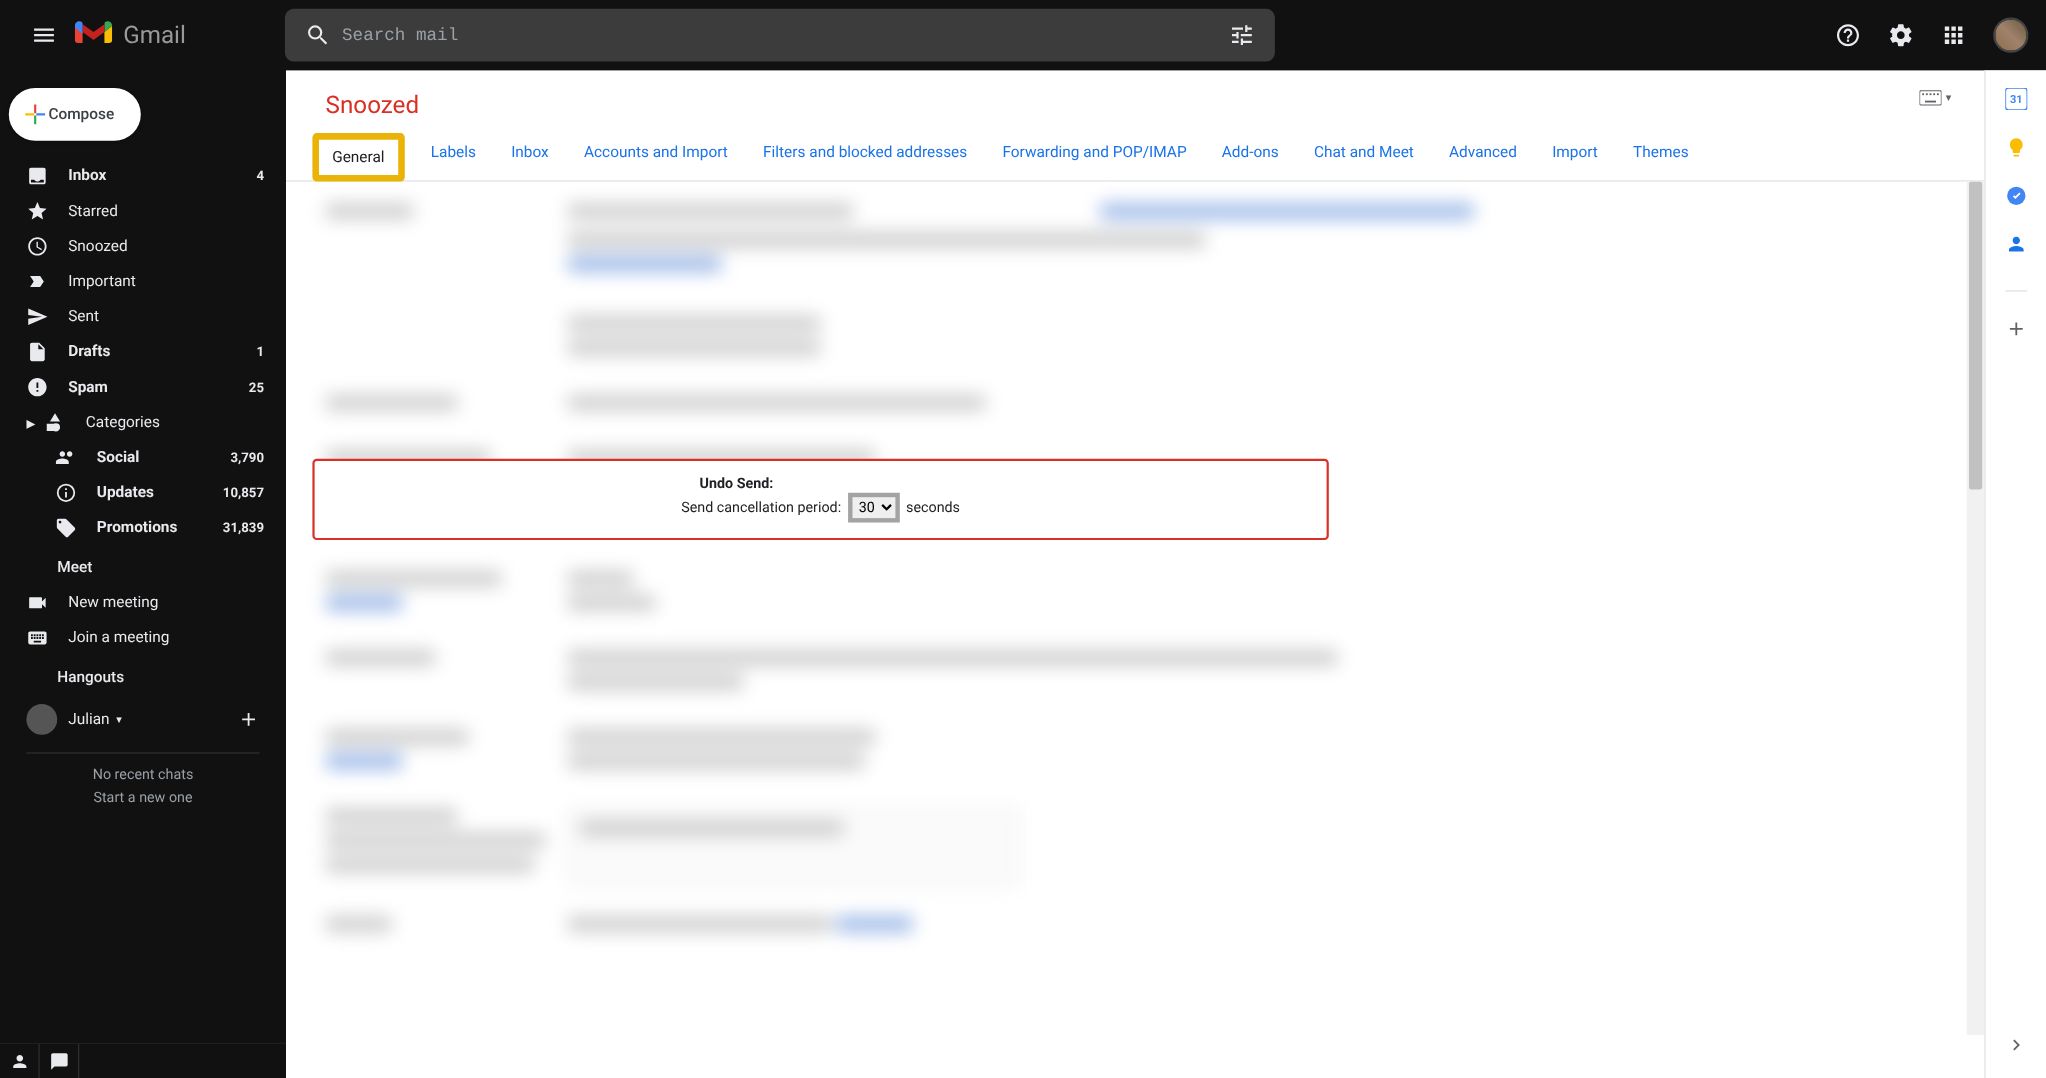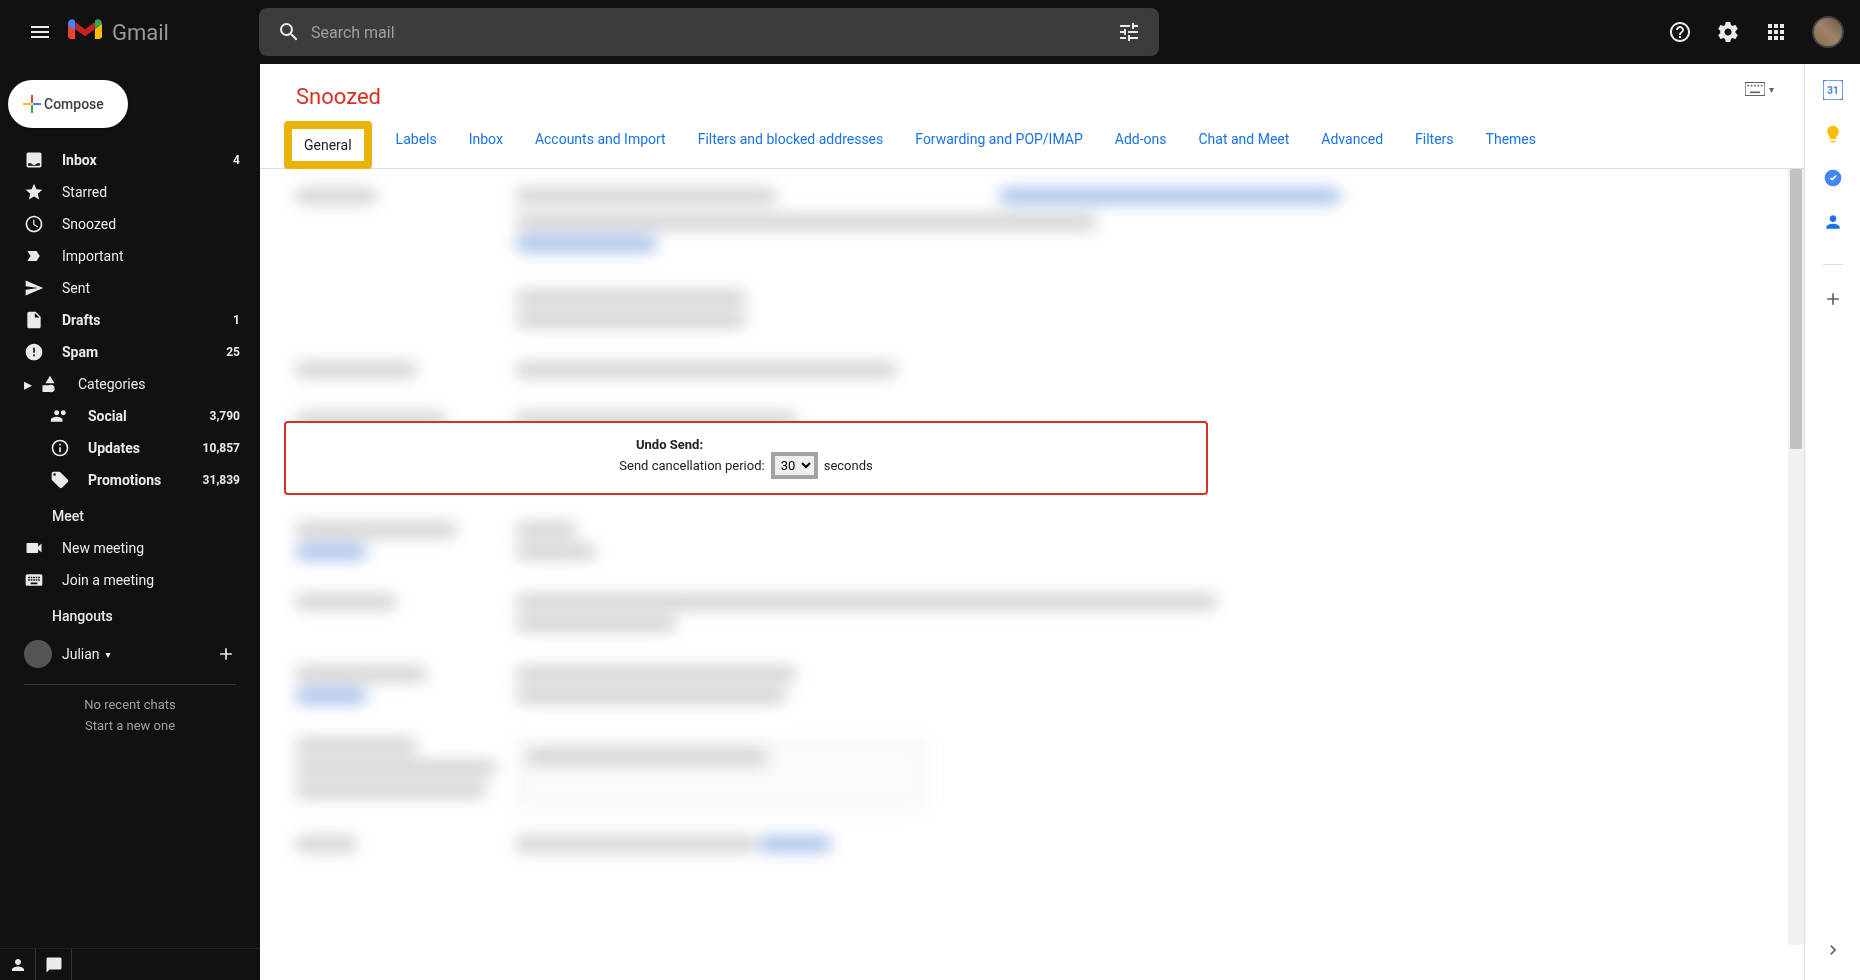--- a/index.html
+++ b/index.html
@@ -6,21 +6,21 @@
 body { background: #111; color: #e8eaed; width: 1860px; height: 980px; overflow: hidden; position: relative; }
 
 
 .header { height: 64px; background: #111; display: flex; align-items: center; padding: 0 16px; }
 .menu-btn { width: 48px; height: 48px; display: flex; align-items: center; justify-content: center; cursor: pointer; border-radius: 50%; }
 .logo-wrap { display: flex; align-items: center; margin-left: 4px; margin-right: 90px; }
 .gmail-logo { width: 34px; height: 26px; margin-right: 10px; }
 .gmail-text { font-size: 22px; color: #999; font-weight: 400; }
 .search-container { flex: 0 0 900px; height: 48px; background: #3c3c3c; border-radius: 8px; display: flex; align-items: center; padding: 0 8px; margin-left: 0; }
 .search-icon-box { width: 44px; display: flex; justify-content: center; }
-.search-input { flex: 1; background: transparent; border: none; outline: none; color: #bef264; font-size: 16px; }
+.search-input { flex: 1; background: transparent; border: none; outline: none; color: #bef264; font-size: 16px; font-family: Liberation Mono, monospace; }
 .search-input::placeholder { color: #9aa0a6; }
 .search-options { width: 44px; display: flex; justify-content: center; }
 .header-right { margin-left: auto; display: flex; align-items: center; gap: 8px; }
 .header-icon-btn { width: 40px; height: 40px; display: flex; align-items: center; justify-content: center; cursor: pointer; border-radius: 50%; }
 .avatar { width: 32px; height: 32px; border-radius: 50%; background: linear-gradient(45deg, #8b6f47, #a0826d, #6b5a3e); border: 2px solid #444; margin-left: 8px; }
 
 
 .app-body { display: flex; height: calc(100% - 64px); }
 .sidebar { width: 260px; background: #111; overflow-y: auto; padding-top: 16px; }
 .compose-btn { margin-left: 8px; margin-bottom: 16px; height: 48px; padding: 0 24px 0 12px; background: #fff; color: #3c4043; border: none; border-radius: 24px; display: flex; align-items: center; font-size: 14px; font-weight: 500; cursor: pointer; box-shadow: 0 1px 3px rgba(0,0,0,0.3); }
@@ -53,21 +53,21 @@
 
 
 .main { flex: 1; background: #fff; color: #202124; display: flex; }
 .content-area { flex: 1; position: relative; overflow: hidden; }
 .settings-header { padding: 20px 0 12px 36px; }
 .settings-title { font-size: 22px; color: #d93025; font-weight: 400; }
 .input-tool-btn { position: absolute; right: 30px; top: 18px; display: flex; align-items: center; gap: 4px; }
 
 .tabs-row { padding: 0 16px; display: flex; flex-wrap: wrap; border-bottom: 1px solid #ddd; }
 .tab { padding: 10px 8px; margin: 0 8px; font-size: 14px; color: #1a73e8; cursor: pointer; }
-.tab.active { color: #202124; border: 8px solid #eab308; border-radius: 4px; padding: 8px 12px; margin-bottom: -1px; background: #fff; }
+.tab.active { color: #202124; border: 6px solid #eab308; border-radius: 4px; padding: 8px 12px; margin-bottom: -1px; background: #fff; }
 
 .settings-body { position: relative; height: calc(100% - 140px); overflow-y: auto; }
 .blur-layer { filter: blur(8px); padding: 20px 36px; color: #999; user-select: none; }
 .blur-row { margin-bottom: 28px; display: flex; }
 .blur-label { width: 220px; font-weight: 700; color: #666; }
 .blur-content { flex: 1; }
 .blur-line { height: 14px; background: #ccc; border-radius: 4px; margin-bottom: 8px; }
 .blur-link { background: #9cb8e8; }
 
 .highlight-row { border: 2px solid #d93025; border-radius: 4px; padding: 14px 20px; margin: 0 16px; background: #fff; display: flex; align-items: center; position: absolute; top: 252px; left: 8px; right: 580px; z-index: 10; flex-direction: column; }
@@ -315,21 +315,21 @@
       <div class="tabs-row">
         <div class="tab active">General</div>
         <div class="tab">Labels</div>
         <div class="tab">Inbox</div>
         <div class="tab">Accounts and Import</div>
         <div class="tab">Filters and blocked addresses</div>
         <div class="tab">Forwarding and POP/IMAP</div>
         <div class="tab">Add-ons</div>
         <div class="tab">Chat and Meet</div>
         <div class="tab">Advanced</div>
-        <div class="tab">Filters</div>
+        <div class="tab">Import</div>
         <div class="tab">Themes</div>
       </div>
 
       <div class="settings-body">
         <div class="blur-layer">
           <div class="blur-row">
               <div class="blur-label">
                 <div class="blur-line" style="width:80px"></div>
               </div>
               <div class="blur-content"><div class="blur-line" style="width:260px;display:inline-block"></div> <div class="blur-line blur-link" style="width:340px;display:inline-block;margin-left:220px"></div><br><div class="blur-line" style="width:580px"></div> <div class="blur-line blur-link" style="width:140px;display:inline-block"></div></div>

